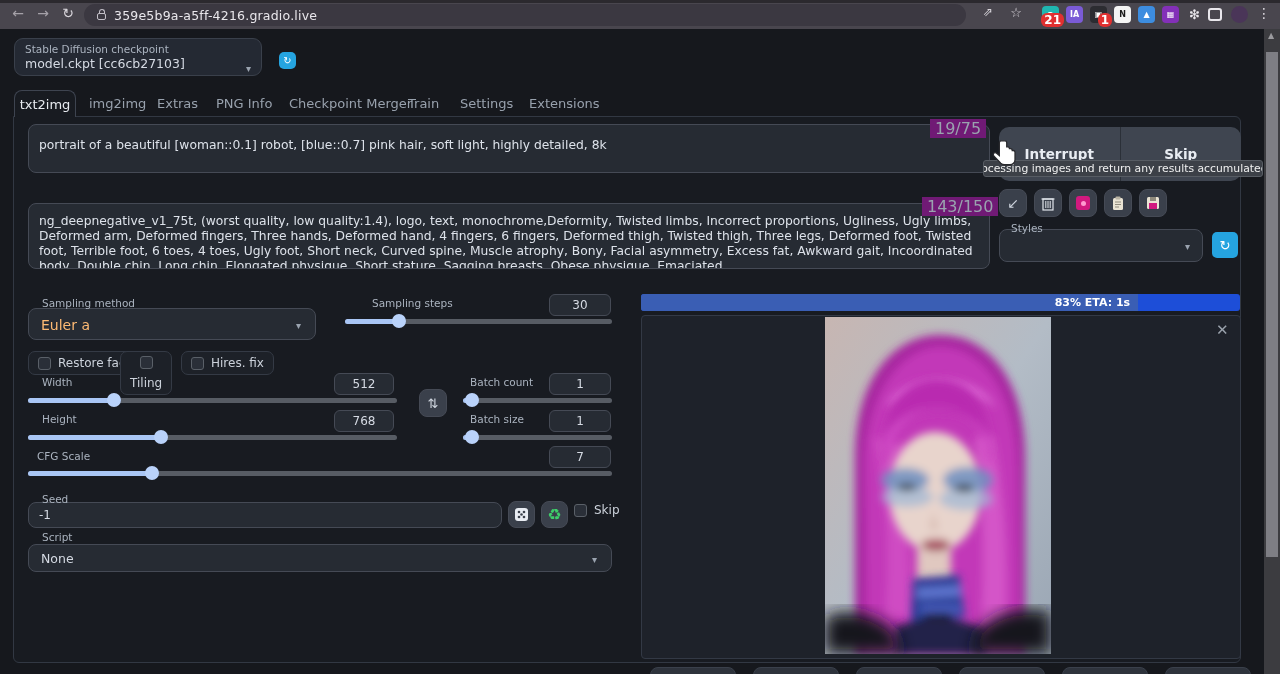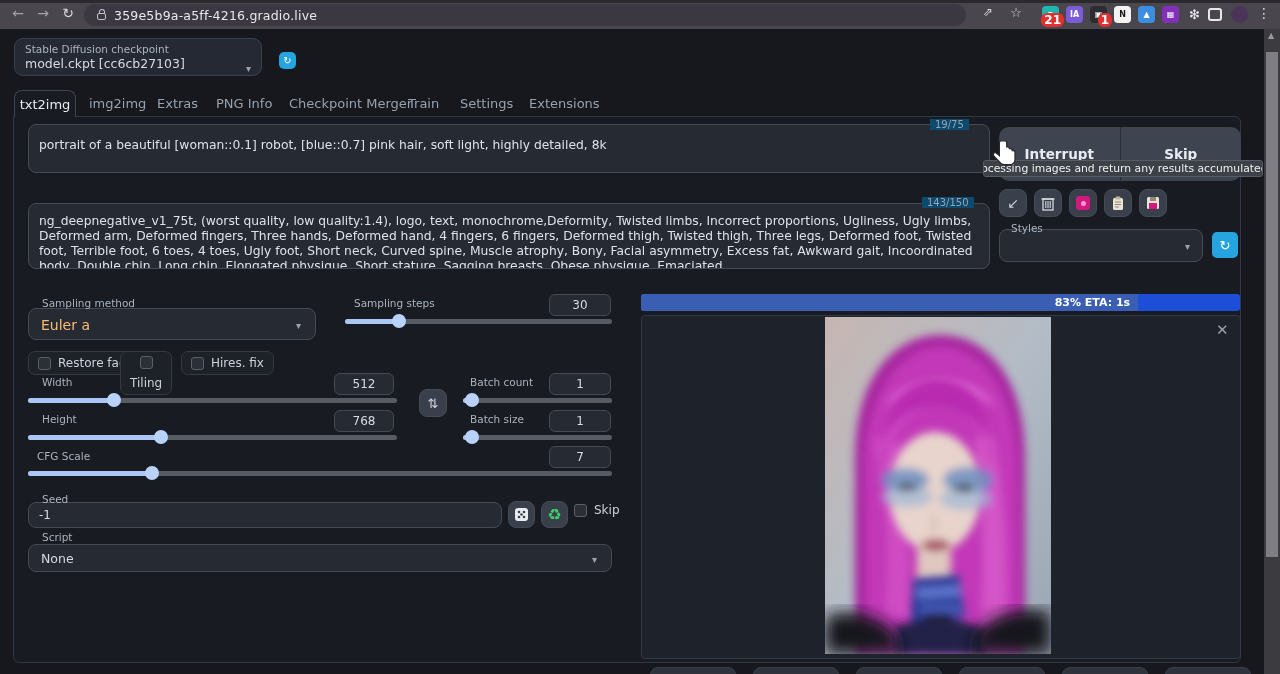--- a/index.html
+++ b/index.html
@@ -30,21 +30,21 @@
     border:1px solid #323843; border-radius:0 6px 6px 6px; }
   
   .tab { position:absolute; top:90px; height:27px; font-size:13px; color:#98a1ad; display:flex; align-items:center; cursor:pointer; }
   #tab-active { left:14px; width:62px; justify-content:center; background:#181b21; border:1px solid #3e4450; border-bottom:none;
     border-radius:8px 8px 0 0; color:#e8ebf0; z-index:2; }
   
   .box { background:#262b33; border:1px solid #454a55; border-radius:8px; position:absolute; }
   .numbox { background:#262b33; border:1px solid #454a55; border-radius:6px; position:absolute;
     font-size:12px; color:#d5dae3; display:flex; align-items:center; justify-content:center; }
   .glabel { position:absolute; font-size:10.5px; color:#aab3bf; z-index:3; }
-  .counter { position:absolute; font-size:10px; color:#9aa3af; z-index:3; background:#0c4a6e; padding:0 5px; }
+  .counter { position:absolute; font-size:16px; color:#9aa3af; z-index:3; background:#701a75; padding:0 5px; }
   .ptext { font-size:12.3px; line-height:15px; color:#dde2ea; padding:13px 12px 0 10px; overflow:hidden; height:100%; }
   
   .track { position:absolute; height:5px; border-radius:3px; background:#575c64; }
   .fill { position:absolute; left:0; top:0; height:5px; border-radius:3px; background:#a9c6f5; }
   .knob { position:absolute; width:14px; height:14px; border-radius:50%; background:#b9d2fa; top:-5px; }
   .chk { width:13px; height:13px; border:1px solid #5a6068; border-radius:3px; background:#2a2f38; display:inline-block; }
   .chkrow { position:absolute; display:flex; align-items:center; gap:7px; font-size:12px; color:#ccd2db;
     background:#1d2128; border:1px solid #343a45; border-radius:7px; padding:4px 9px; }
   .toolbtn { position:absolute; width:28px; height:28px; background:#3a404b; border:1px solid #454a55; border-radius:8px;
     display:flex; align-items:center; justify-content:center; color:#cfd5de; font-size:14px; }
@@ -169,21 +169,21 @@
   <div class="chev abs" style="right:12px; top:11px;">▾</div>
 </div>
 <div class="bluebtn abs" style="left:1212px; top:232px; width:26px; height:26px; font-size:13px;">↻</div>
 
 <div class="glabel" style="left:42px; top:297px;">Sampling method</div>
 <div class="box" style="left:28px; top:308px; width:288px; height:32px;">
   <div style="font-size:14px; color:#fdba74; padding:8px 0 0 12px;">Euler a</div>
   <div class="chev abs" style="right:14px; top:11px;">▾</div>
 </div>
 
-<div class="glabel" style="left:354px; top:297px;">Sampling steps</div>
+<div class="glabel" style="left:372px; top:297px;">Sampling steps</div>
 <div class="numbox" style="left:549px; top:294px; width:62px; height:22px;">30</div>
 <div class="track" style="left:345px; top:319px; width:267px;">
   <div class="fill" style="width:20%;"></div>
     <div class="knob" style="left:47px;"></div>
 </div>
 
 <div class="chkrow" style="left:28px; top:351px;">
   <span class="chk"></span>
   <span>Restore faces</span>
 </div>

